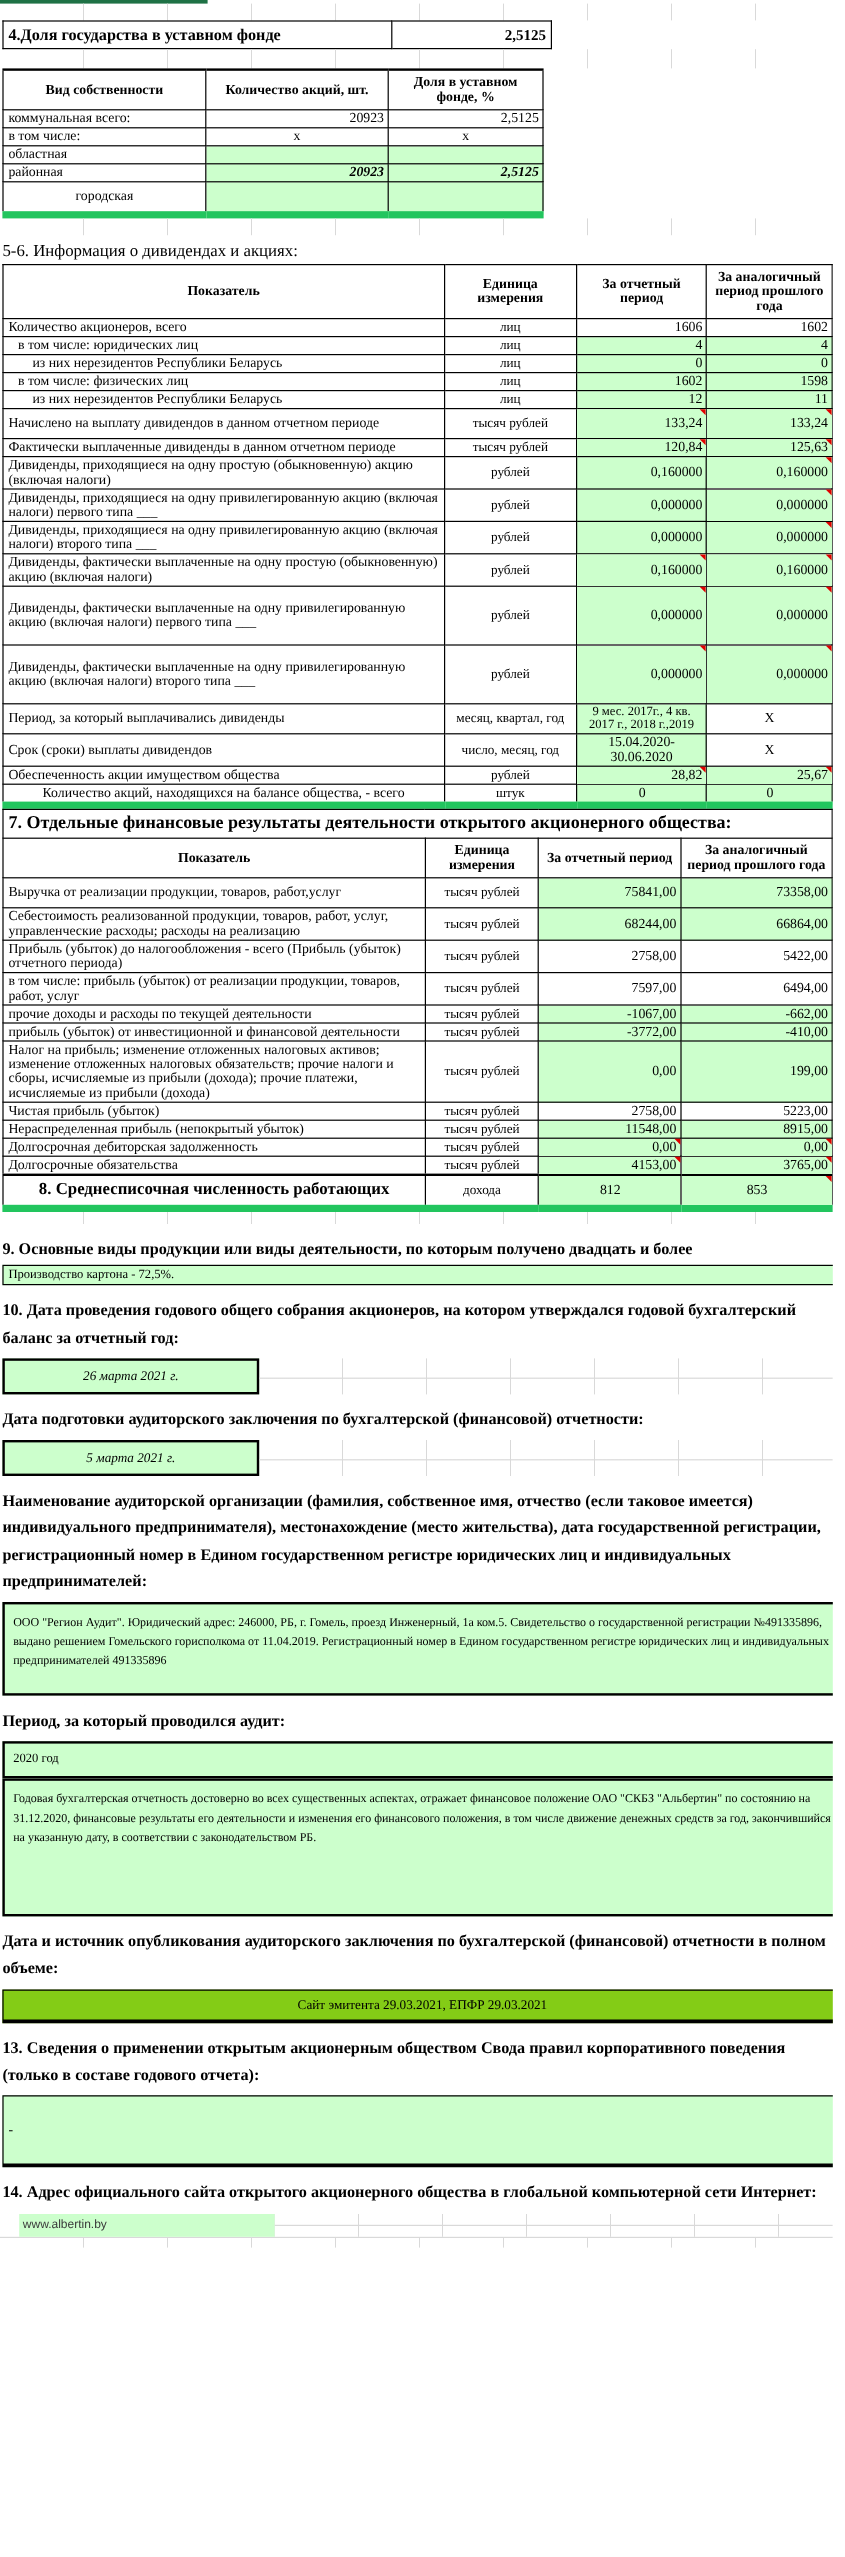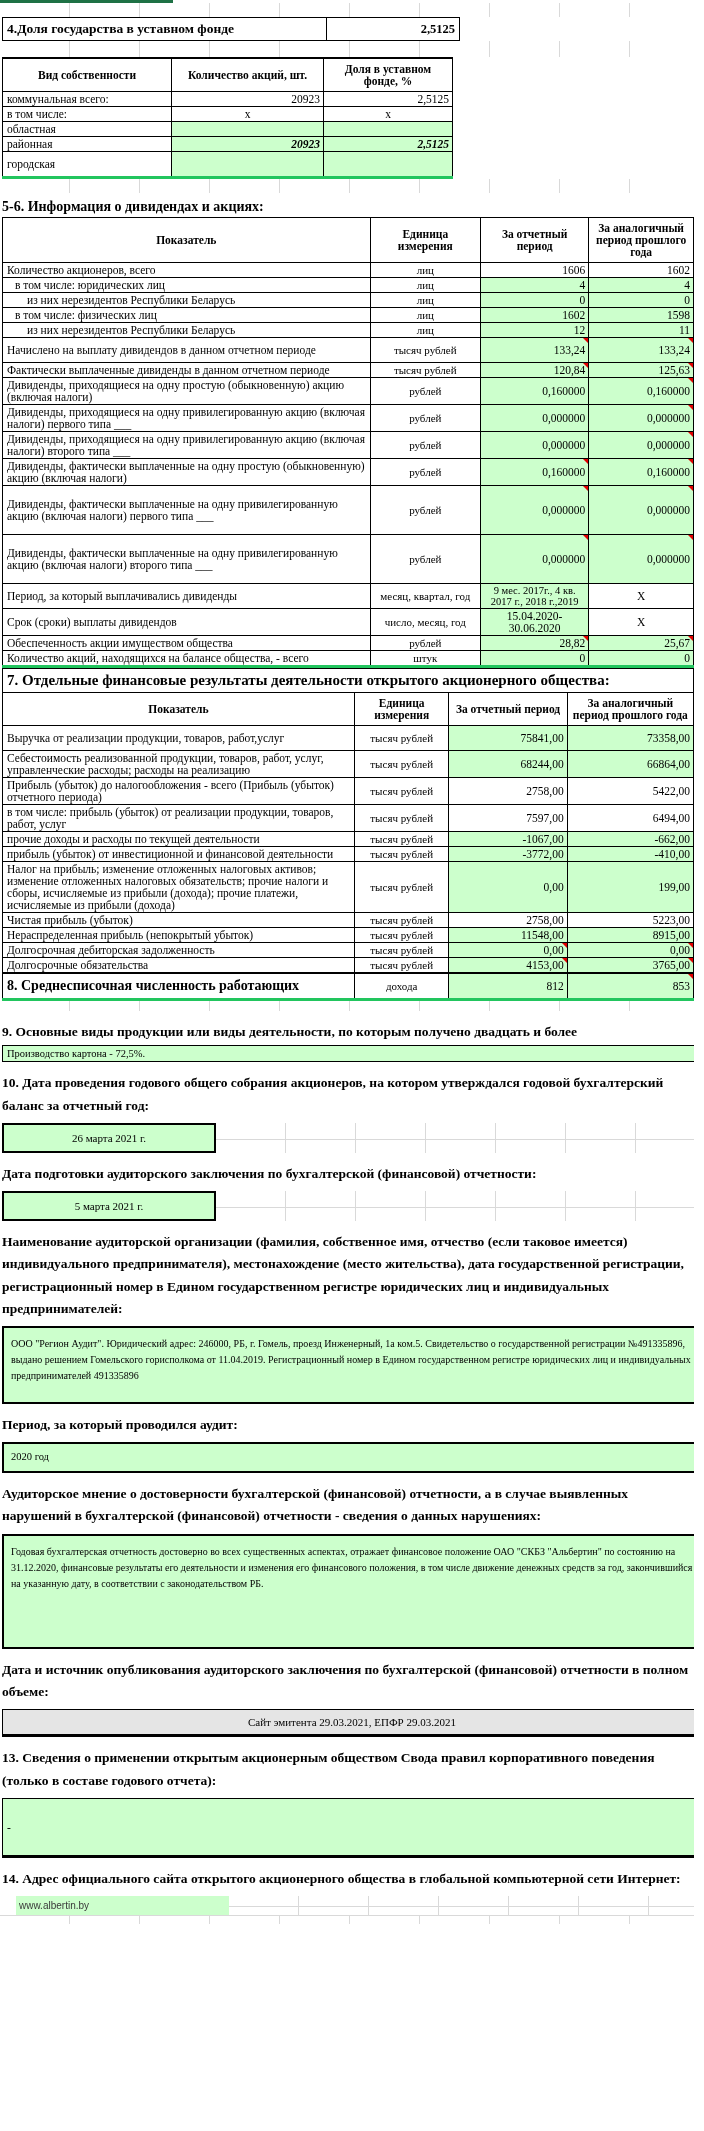--- a/index.html
+++ b/index.html
@@ -24,42 +24,42 @@
   .tall td{padding-top:12px;padding-bottom:12px;}
   .note{position:relative;}
   .note::after{content:'';position:absolute;top:0;right:0;width:0;height:0;
                border-top:5px solid #E00000;border-left:5px solid transparent;}
   .sel{position:relative;box-shadow:inset 0 0 0 2px #107C41;}
   .sel::before{content:'';position:absolute;right:-3px;bottom:-3px;width:6px;height:6px;
                background:#107C41;border:1px solid #fff;z-index:2;}
   .t4title{font-weight:bold;font-size:13.5px;padding:3px 4px;}
   .t4val{font-weight:bold;font-size:12.5px;text-align:right;padding-right:4px;}
   .btTop td{border-top:2px solid #000;}
-  .bbBot td{border-bottom:3px solid #22c55e;}
-  .h56{font-weight:bold;font-size:14px;margin:6px 16px 2px 2px;}
+  .bbBot td{border-bottom:6px solid #22c55e;text-align:center;}
+  .h56{font-weight:normal;font-size:14px;margin:6px 16px 2px 2px;}
   .h7cell{font-weight:bold;font-size:15px;padding:3px 4px;}
   .s8lbl{font-weight:bold;font-size:14px;padding:4px;}
   .bigh{font-weight:bold;font-size:13.5px;line-height:1.65;margin:10px 2px 6px 2px;}
   .clip{white-space:nowrap;overflow:hidden;width:700px;}
   .s9cell{width:692px;margin-left:2px;border:1px solid #000;background:#CCFFCC;
           font-size:10.5px;padding:2px 4px;position:relative;}
   .flexrow{display:flex;margin-left:2px;align-items:stretch;}
   .datecell{width:210px;border:2px solid #000;background:#CCFFCC;text-align:center;
-            padding:7px 0;font-size:11px;}
+            padding:7px 0;font-size:11px;font-style:italic;}
   .gridcells{flex:1;background-image:repeating-linear-gradient(to right,transparent 0 69px,#d9d9d9 69px 70px),
              linear-gradient(#d9d9d9,#d9d9d9);
              background-size:auto 100%,100% 1px;background-position:0 0,0 55%;
              background-repeat:repeat,no-repeat;}
   .bigbox{margin-left:2px;width:684px;border:2px solid #000;background:#CCFFCC;
           font-size:10px;line-height:1.6;padding:8px 7px;}
   .orgbox{min-height:58px;}
   .periodbox{min-height:14px;padding:5px 7px;font-size:10.5px;}
   .opinionbox{min-height:95px;}
   .pubcell{margin-left:2px;width:692px;border:1px solid #000;border-bottom:3px solid #000;
-           background:#e5e5e5;text-align:center;padding:6px 3px;font-size:11px;}
+           background:#84cc16;text-align:center;padding:6px 3px;font-size:11px;}
   .dashbox{margin-left:2px;width:694px;border:1px solid #000;border-bottom:3px solid #000;
            background:#CCFFCC;min-height:56px;display:flex;align-items:center;padding-left:4px;}
   .wwwcell{width:207px;background:#CCFFCC;font-family:"Liberation Sans","DejaVu Sans",sans-serif;
            font-size:10px;color:#3a3a3a;padding:4px 3px;} .sp8{height:8px;} .sp10{height:10px;} .sp14{height:14px;} .sp16{height:16px;}
 </style>
 </head>
 <body>
 
 <div class="page">
 
@@ -328,21 +328,20 @@
     <div class="datecell">5 марта 2021 г.</div>
     <div class="gridcells"></div>
   </div>
 
   <div class="bigh">Наименование аудиторской организации (фамилия, собственное имя, отчество (если таковое имеется) индивидуального предпринимателя), местонахождение (место жительства), дата государственной регистрации, регистрационный номер в Едином государственном регистре юридических лиц и индивидуальных предпринимателей:</div>
   <div class="bigbox orgbox">ООО "Регион Аудит". Юридический адрес: 246000, РБ, г. Гомель, проезд  Инженерный, 1а ком.5. Свидетельство о государственной регистрации №491335896, выдано решением Гомельского горисполкома  от 11.04.2019. Регистрационный номер в  Едином государственном регистре юридических лиц и индивидуальных предпринимателей 491335896</div>
 
   <div class="bigh">Период, за который проводился аудит:</div>
   <div class="bigbox periodbox">2020 год</div>
 
-  <div class="bigh">Аудиторское мнение о достоверности бухгалтерской (финансовой) отчетности, а в случае выявленных нарушений в бухгалтерской (финансовой) отчетности - сведения о данных нарушениях:</div>
   <div class="bigbox opinionbox">Годовая бухгалтерская отчетность достоверно во всех существенных аспектах, отражает финансовое положение ОАО "СКБЗ "Альбертин" по состоянию на 31.12.2020, финансовые результаты его деятельности и изменения его финансового положения, в том числе движение денежных средств за год, закончившийся на указанную дату, в соответствии с законодательством РБ.</div>
 
   <div class="bigh">Дата и источник опубликования аудиторского заключения по бухгалтерской (финансовой) отчетности в полном объеме:</div>
   <div class="pubcell">Сайт эмитента 29.03.2021, ЕПФР 29.03.2021</div>
 
   <div class="bigh">13. Сведения о применении открытым акционерным обществом Свода правил корпоративного поведения (только в составе годового отчета):</div>
   <div class="dashbox">-</div>
 
   <div class="bigh">14. Адрес официального сайта открытого акционерного общества в глобальной компьютерной сети Интернет:</div>
   <div class="flexrow" style="margin-left:16px">

